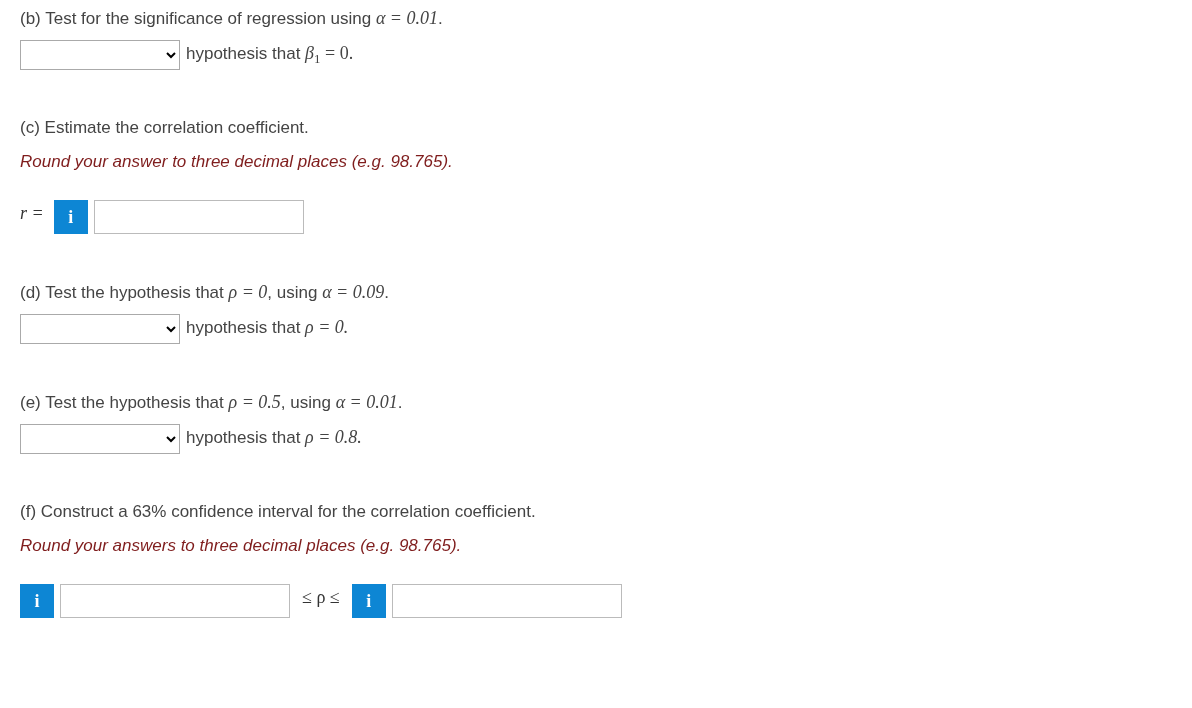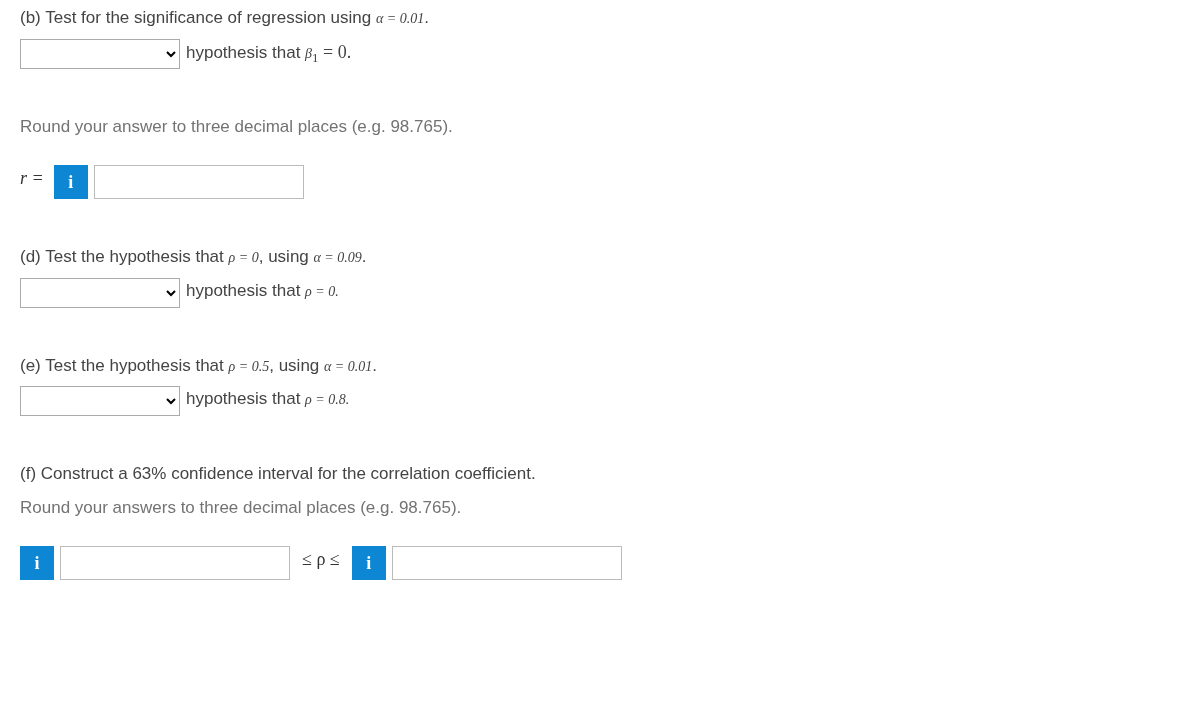--- a/index.html
+++ b/index.html
@@ -16,22 +16,23 @@
       line-height: 1.5;
     }
     .question {
       margin-bottom: 45px;
     }
     .question-text {
       color: #444;
       margin-bottom: 8px;
     }
     .sub-text {
-      color: #737373;
+      color: #7f1d1d;
       margin-bottom: 8px;
+      font-style: italic;
     }
     .inline-row {
       display: flex;
       align-items: flex-start;
       flex-wrap: wrap;
       gap: 6px;
     }
     .inline-row .label-text {
       color: #444;
     }
@@ -40,21 +41,21 @@
       width: 160px;
       border: 1px solid #aaa;
       background: #fff;
       font-size: 14px;
       padding: 2px 4px;
       cursor: pointer;
     }
     .math-var {
       font-style: italic;
       font-family: 'Times New Roman', Times, serif;
-      font-size: 14px;
+      font-size: 18px;
     }
     .math-sub {
       font-size: 13px;
       vertical-align: sub;
       font-family: 'Times New Roman', Times, serif;
     }
     .math-normal {
       font-family: 'Times New Roman', Times, serif;
       font-size: 18px;
     }
@@ -98,20 +99,21 @@
   </div>
   <div class="inline-row">
     <select class="dropdown"></select>
     <span class="label-text">
       <span>hypothesis that </span><span class="math-var">β</span><span class="math-sub">1</span><span class="math-normal"> = 0.</span>
     </span>
   </div>
 </div>
 
 <div class="question">
+  <div class="question-text">(c) Estimate the correlation coefficient.</div>
   <div class="sub-text">Round your answer to three decimal places (e.g. 98.765).</div>
   <div style="height:18px;"></div>
   <div class="inline-row">
     <span class="eq-label">r =</span>
     <span class="info-icon">i</span>
     <input type="text" class="text-input" style="">
   </div>
 </div>
 
 <div class="question">

